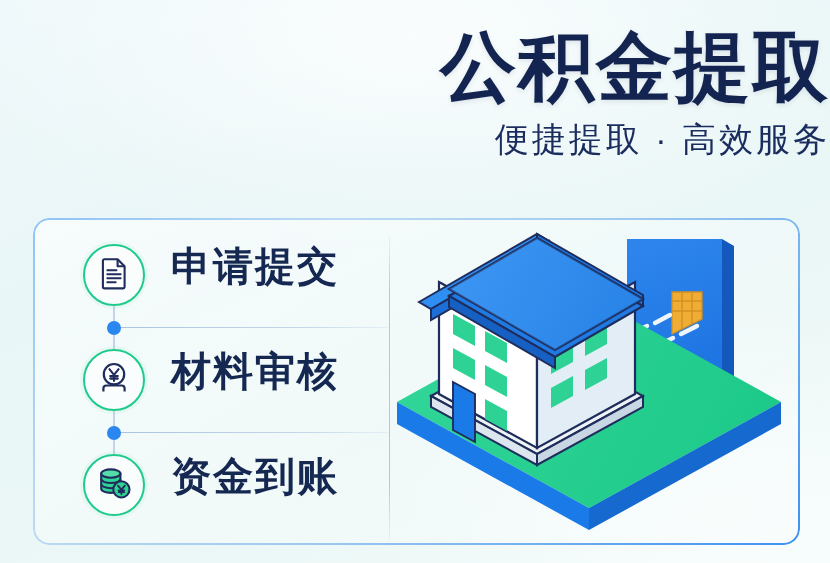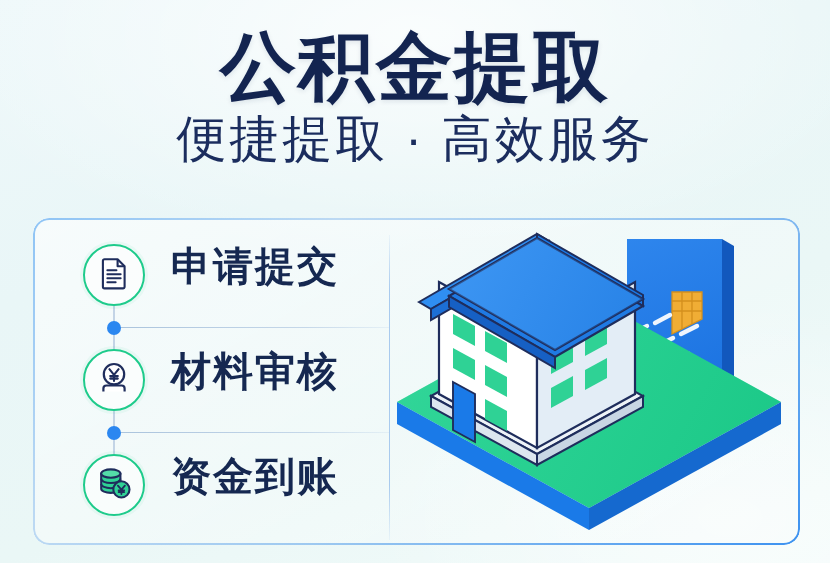--- a/index.html
+++ b/index.html
@@ -22,36 +22,36 @@
     inset: 0;
     background:
       radial-gradient(ellipse 700px 320px at 50% 6%, rgba(255,255,255,0.75) 0%, rgba(255,255,255,0) 70%),
       radial-gradient(ellipse 500px 300px at 88% 92%, rgba(255,255,255,0.55) 0%, rgba(255,255,255,0) 72%);
   }
 
   
   .header {
     position: absolute;
     top: 0; left: 0; right: 0;
-    text-align: center;
+    text-align: right;
     padding-top: 24px;
   }
 
   .main-title {
     font-size: 76px;
     line-height: 86px;
     font-weight: 700;
     color: #132450;
     letter-spacing: 2px;
     text-shadow: 0 2px 5px rgba(19,36,80,0.10);
   }
 
   .sub-title {
     margin-top: 6px;
-    font-size: 50px;
+    font-size: 34px;
     line-height: 46px;
     font-weight: 400;
     color: #1b2d5e;
     letter-spacing: 3px;
   }
 
   
   .card {
     position: absolute;
     left: 33px;

